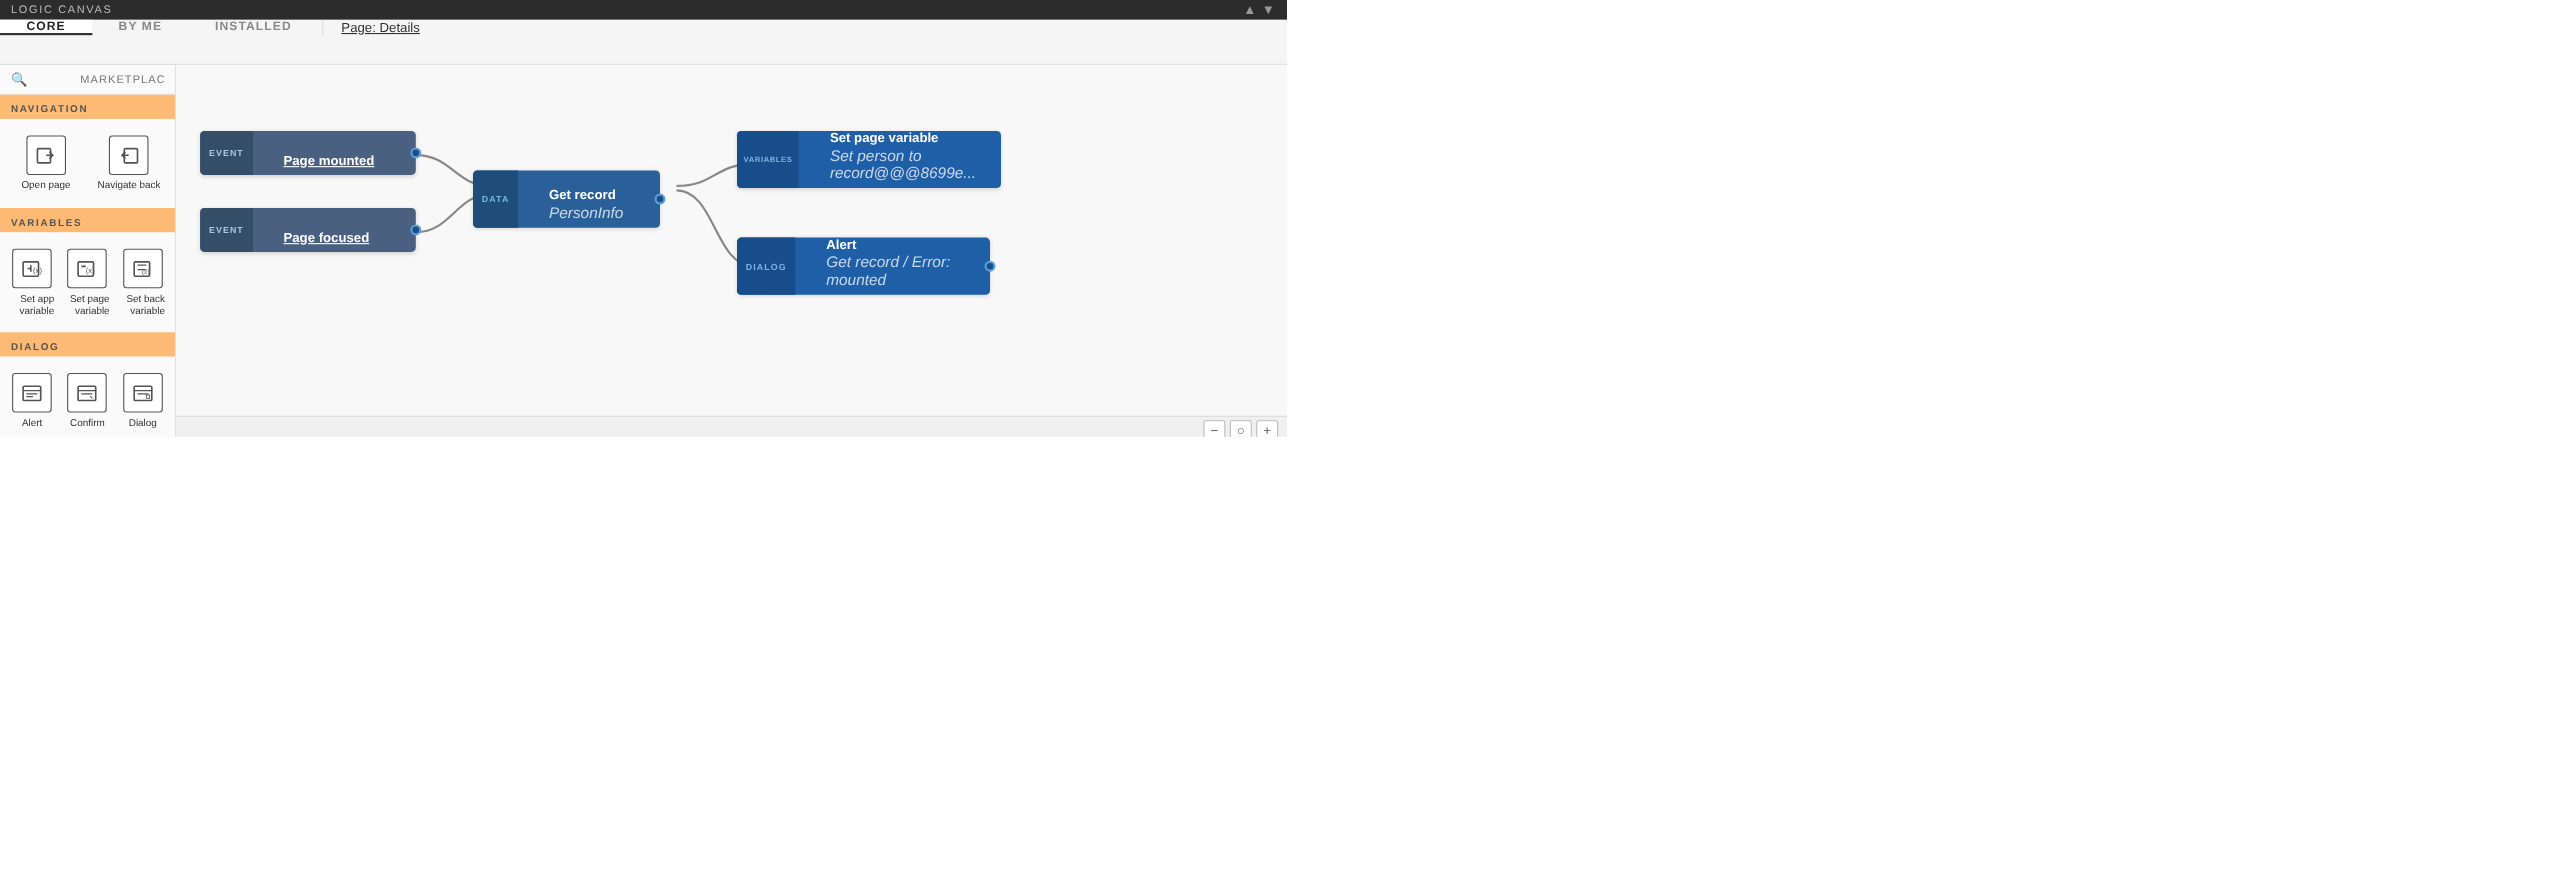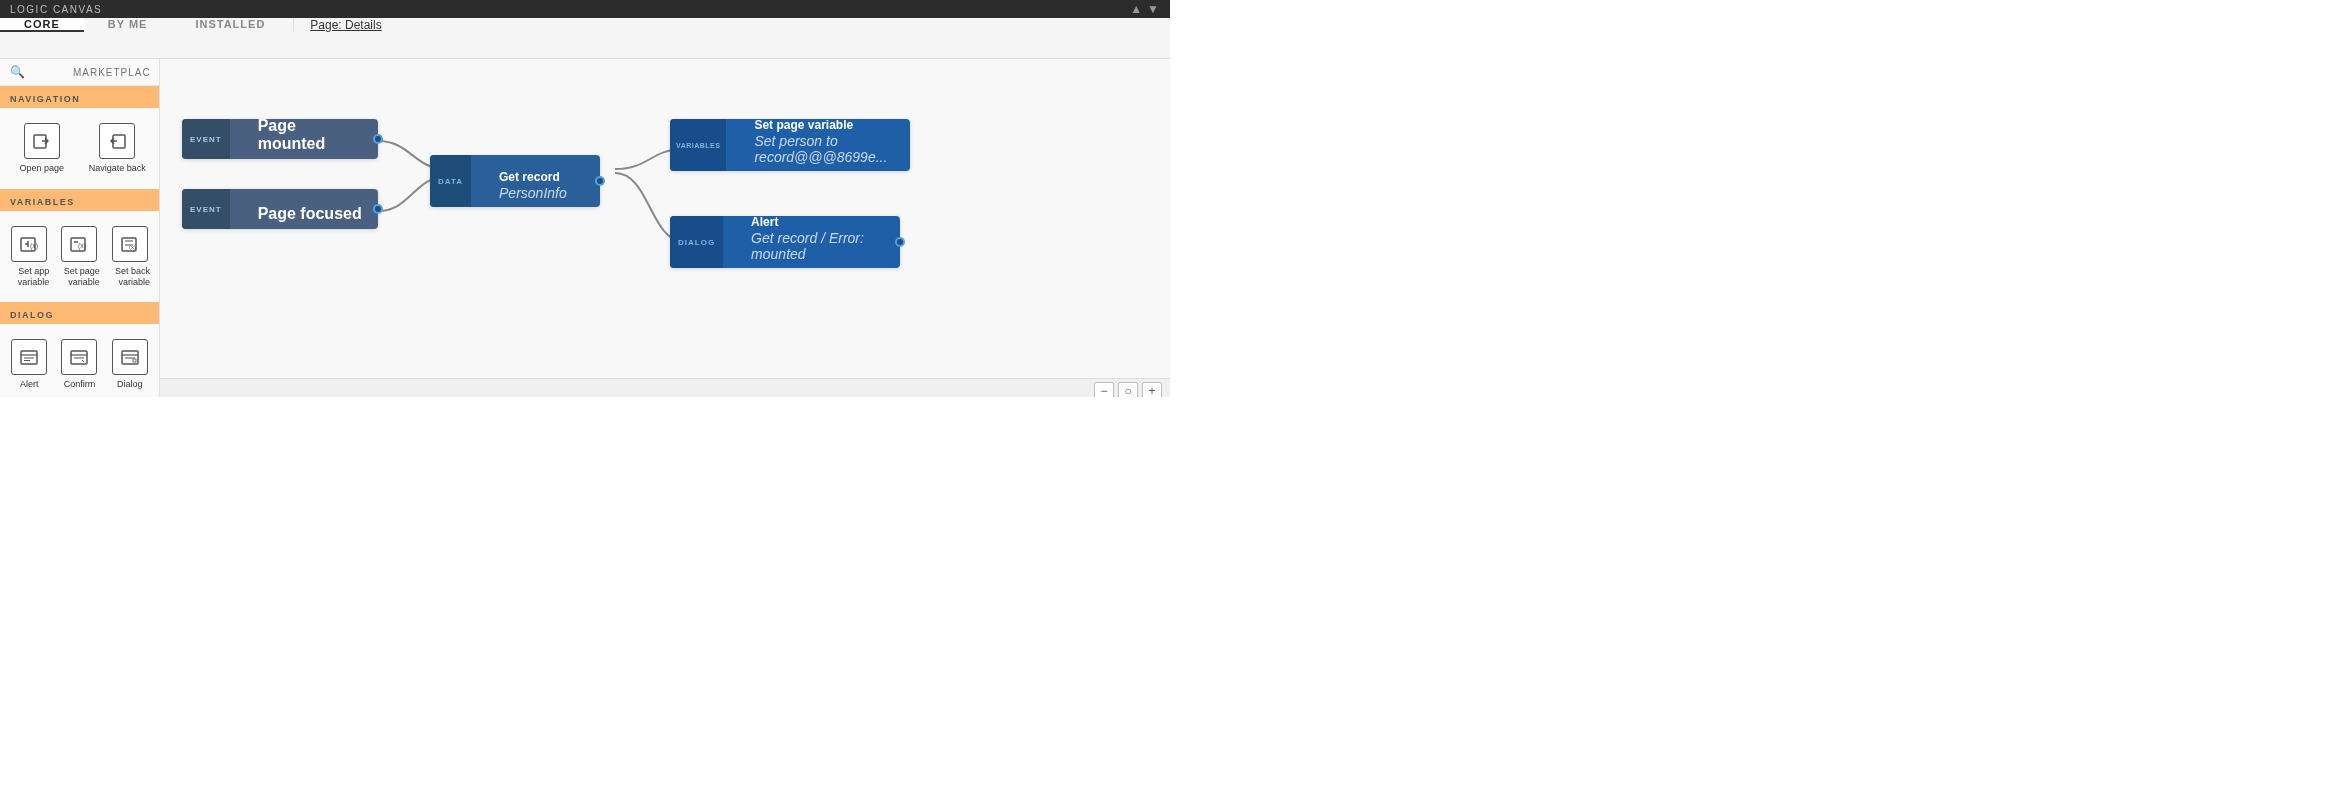--- a/index.html
+++ b/index.html
@@ -182,21 +182,21 @@
 
     
     .node-event {
       background: #4a6080;
       height: 40px;
     }
     .node-event .node-badge {
       background: #344e68;
       color: #aec6e0;
     }
-    .node-event .node-title { font-size: 16px; }
+    .node-event .node-title { font-size: 12px; text-decoration: underline; }
 
     
     .node-data {
       background: #2a6099;
       height: 52px;
     }
     .node-data .node-badge {
       background: #1e4d7a;
       color: #7ab4e0;
     }

